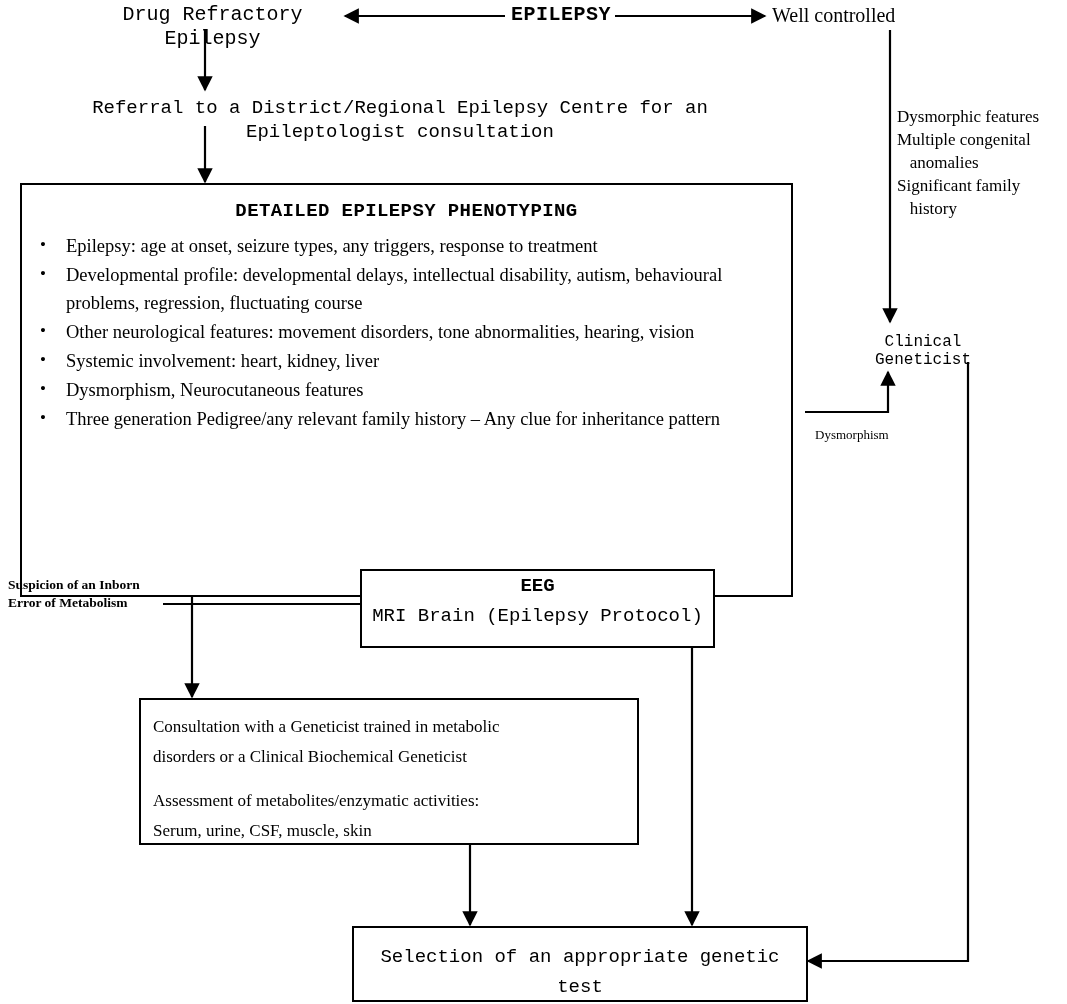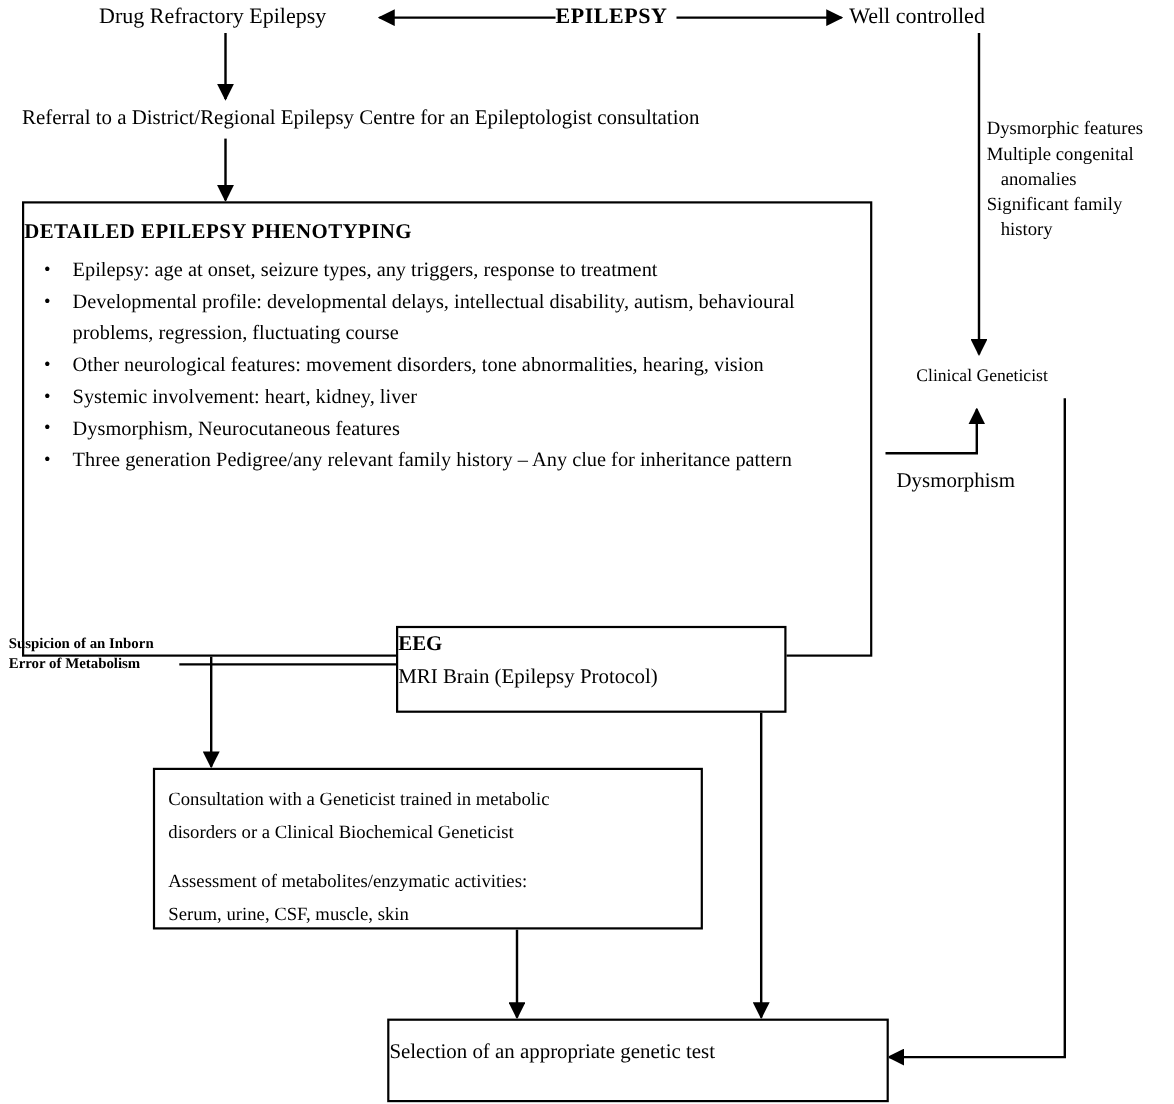--- a/index.html
+++ b/index.html
@@ -22,21 +22,21 @@
   }
   .boxed {
     border: 2px solid #000000;
     background: #ffffff;
   }
   .txt {
     position: absolute;
     box-sizing: border-box;
     white-space: pre-wrap;
   }
-  .ctr { text-align: left; }
+  .ctr { text-align: center; font-family: Liberation Mono, monospace; }
   .bold { font-weight: bold; }
   .label-top {
     font-size: 20px;
     line-height: 24px;
   }
   .label-epilepsy {
     font-size: 20px;
     letter-spacing: 0.5px;
   }
   .referral {
@@ -85,21 +85,21 @@
   .side-list {
     font-size: 17px;
     line-height: 23px;
   }
   .small-note {
     font-size: 13.5px;
     font-weight: bold;
     line-height: 18px;
   }
   .dysm-note {
-    font-size: 19px;
+    font-size: 13px;
   }
   .clin-gen {
     font-size: 16px;
   }
   svg.edges {
     position: absolute;
     left: 0;
     top: 0;
     width: 1067px;
     height: 1004px;

